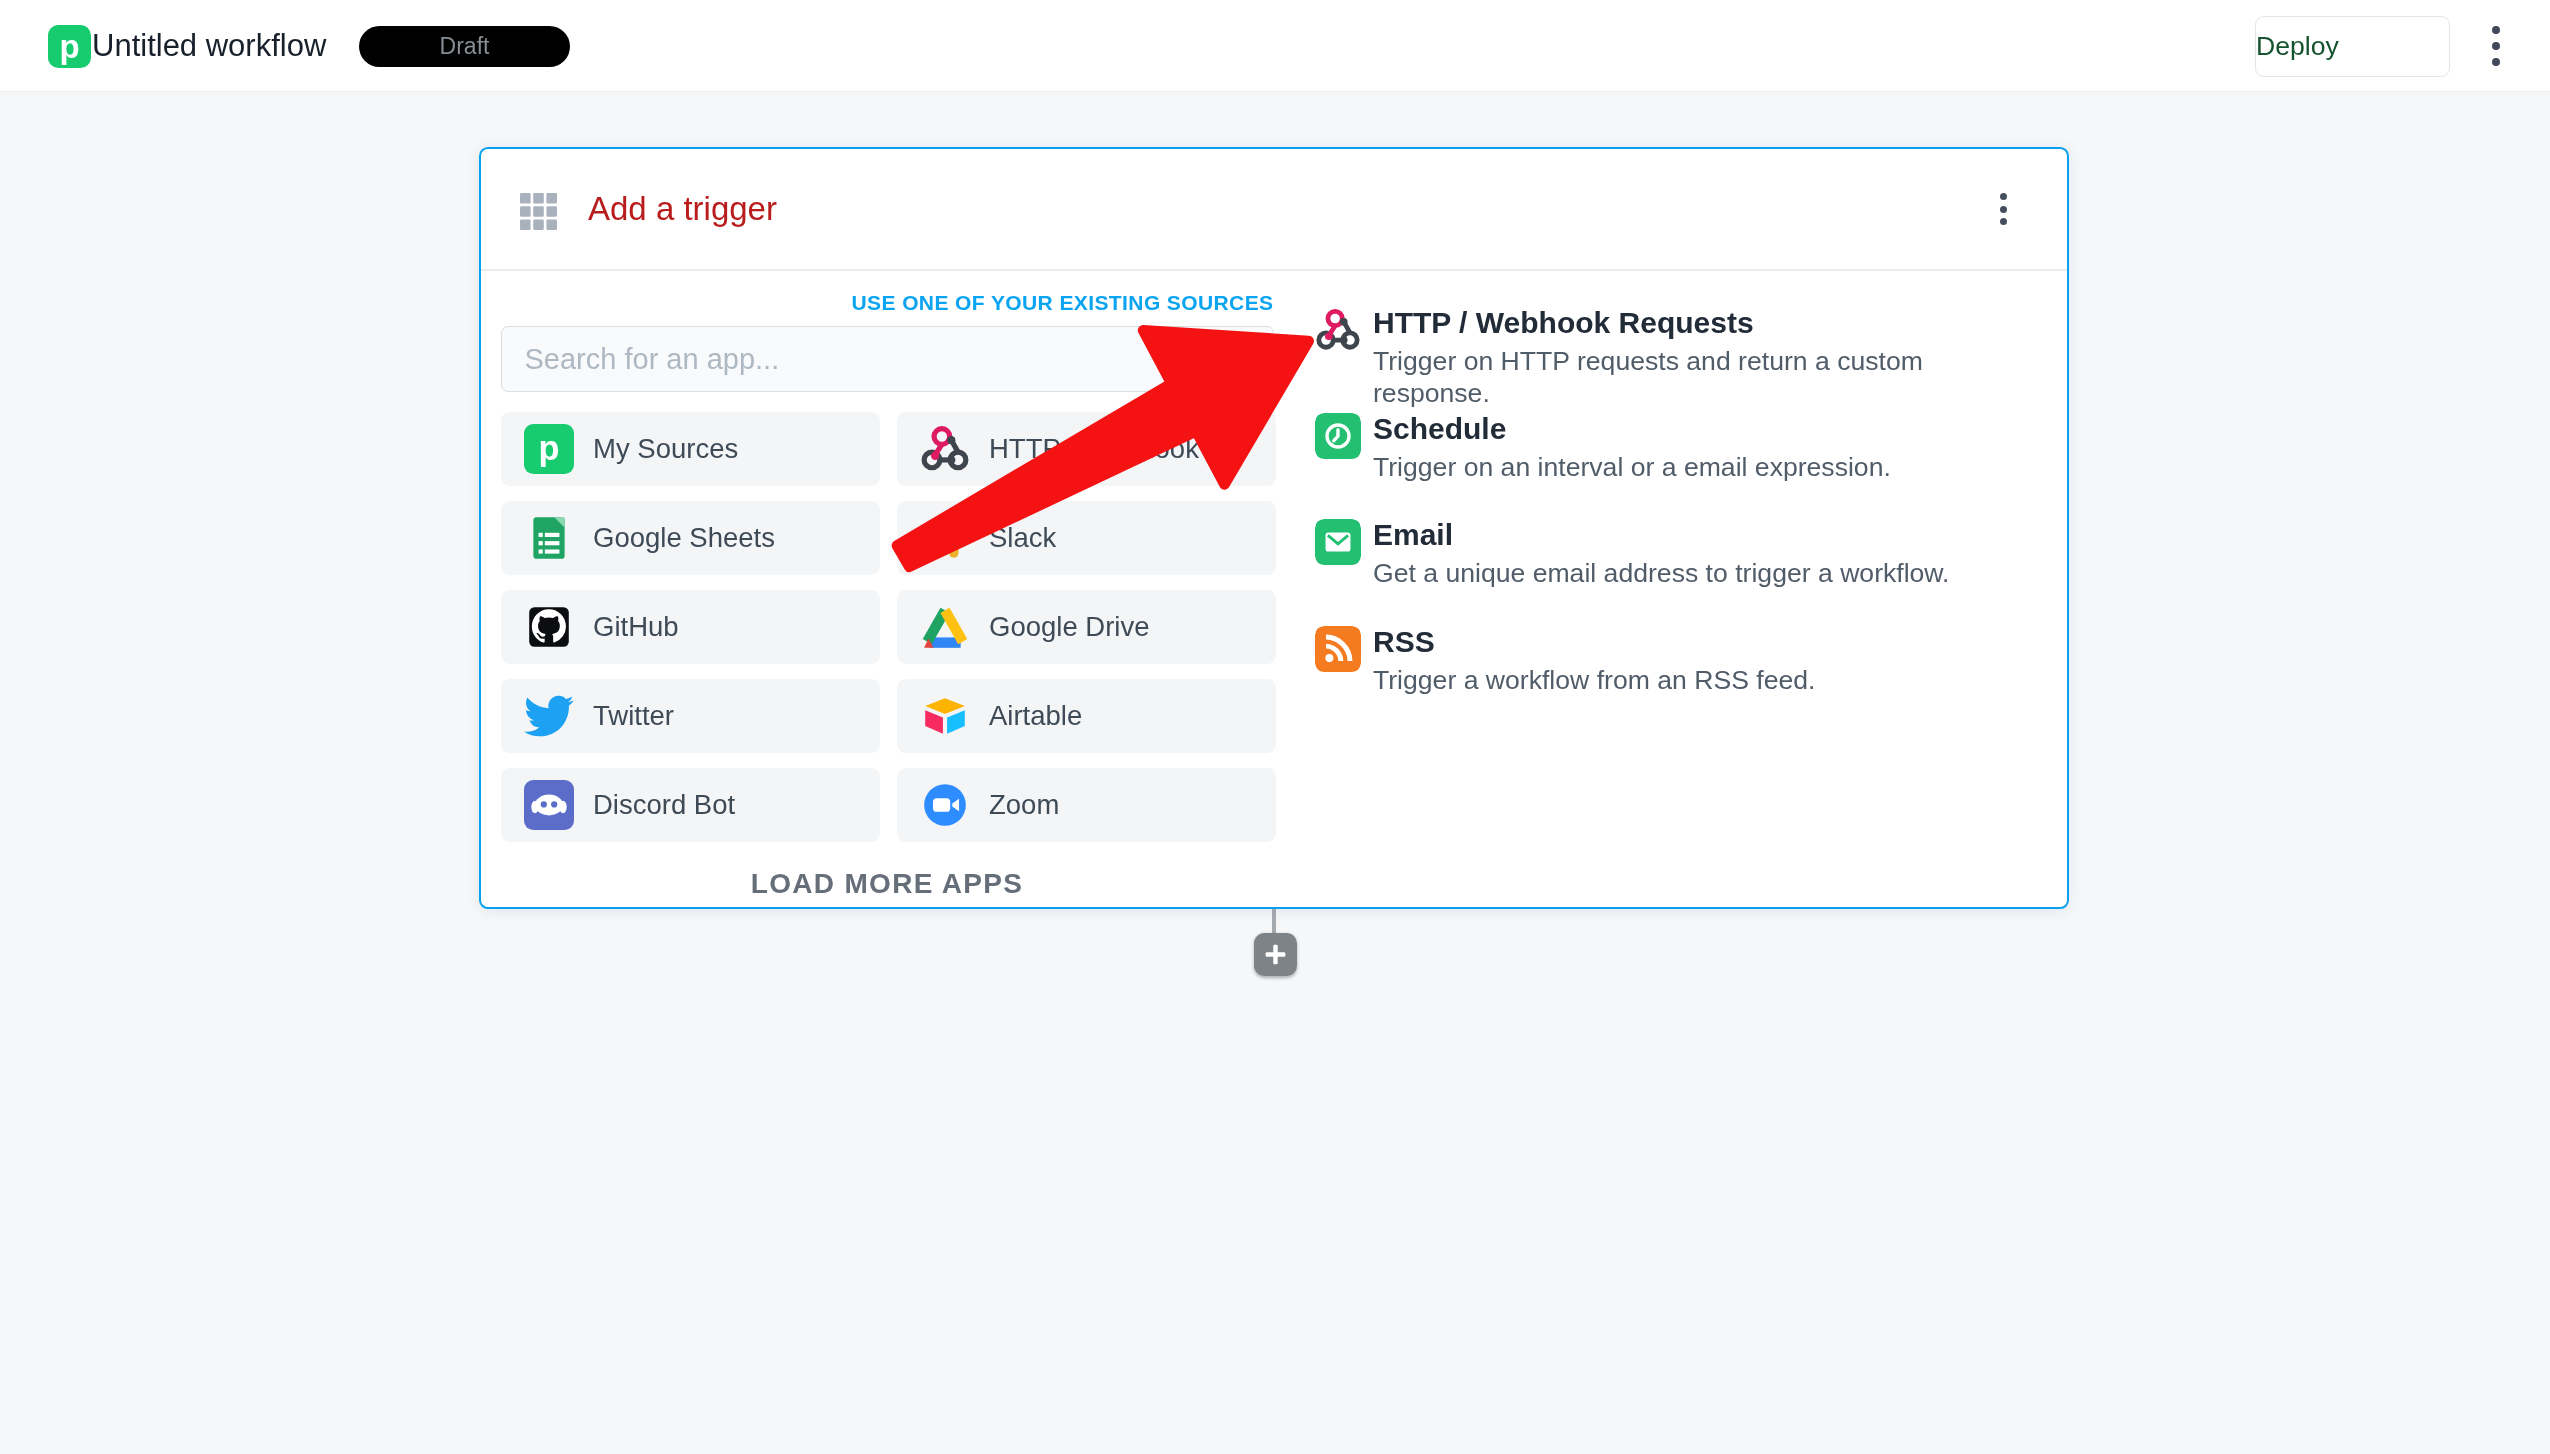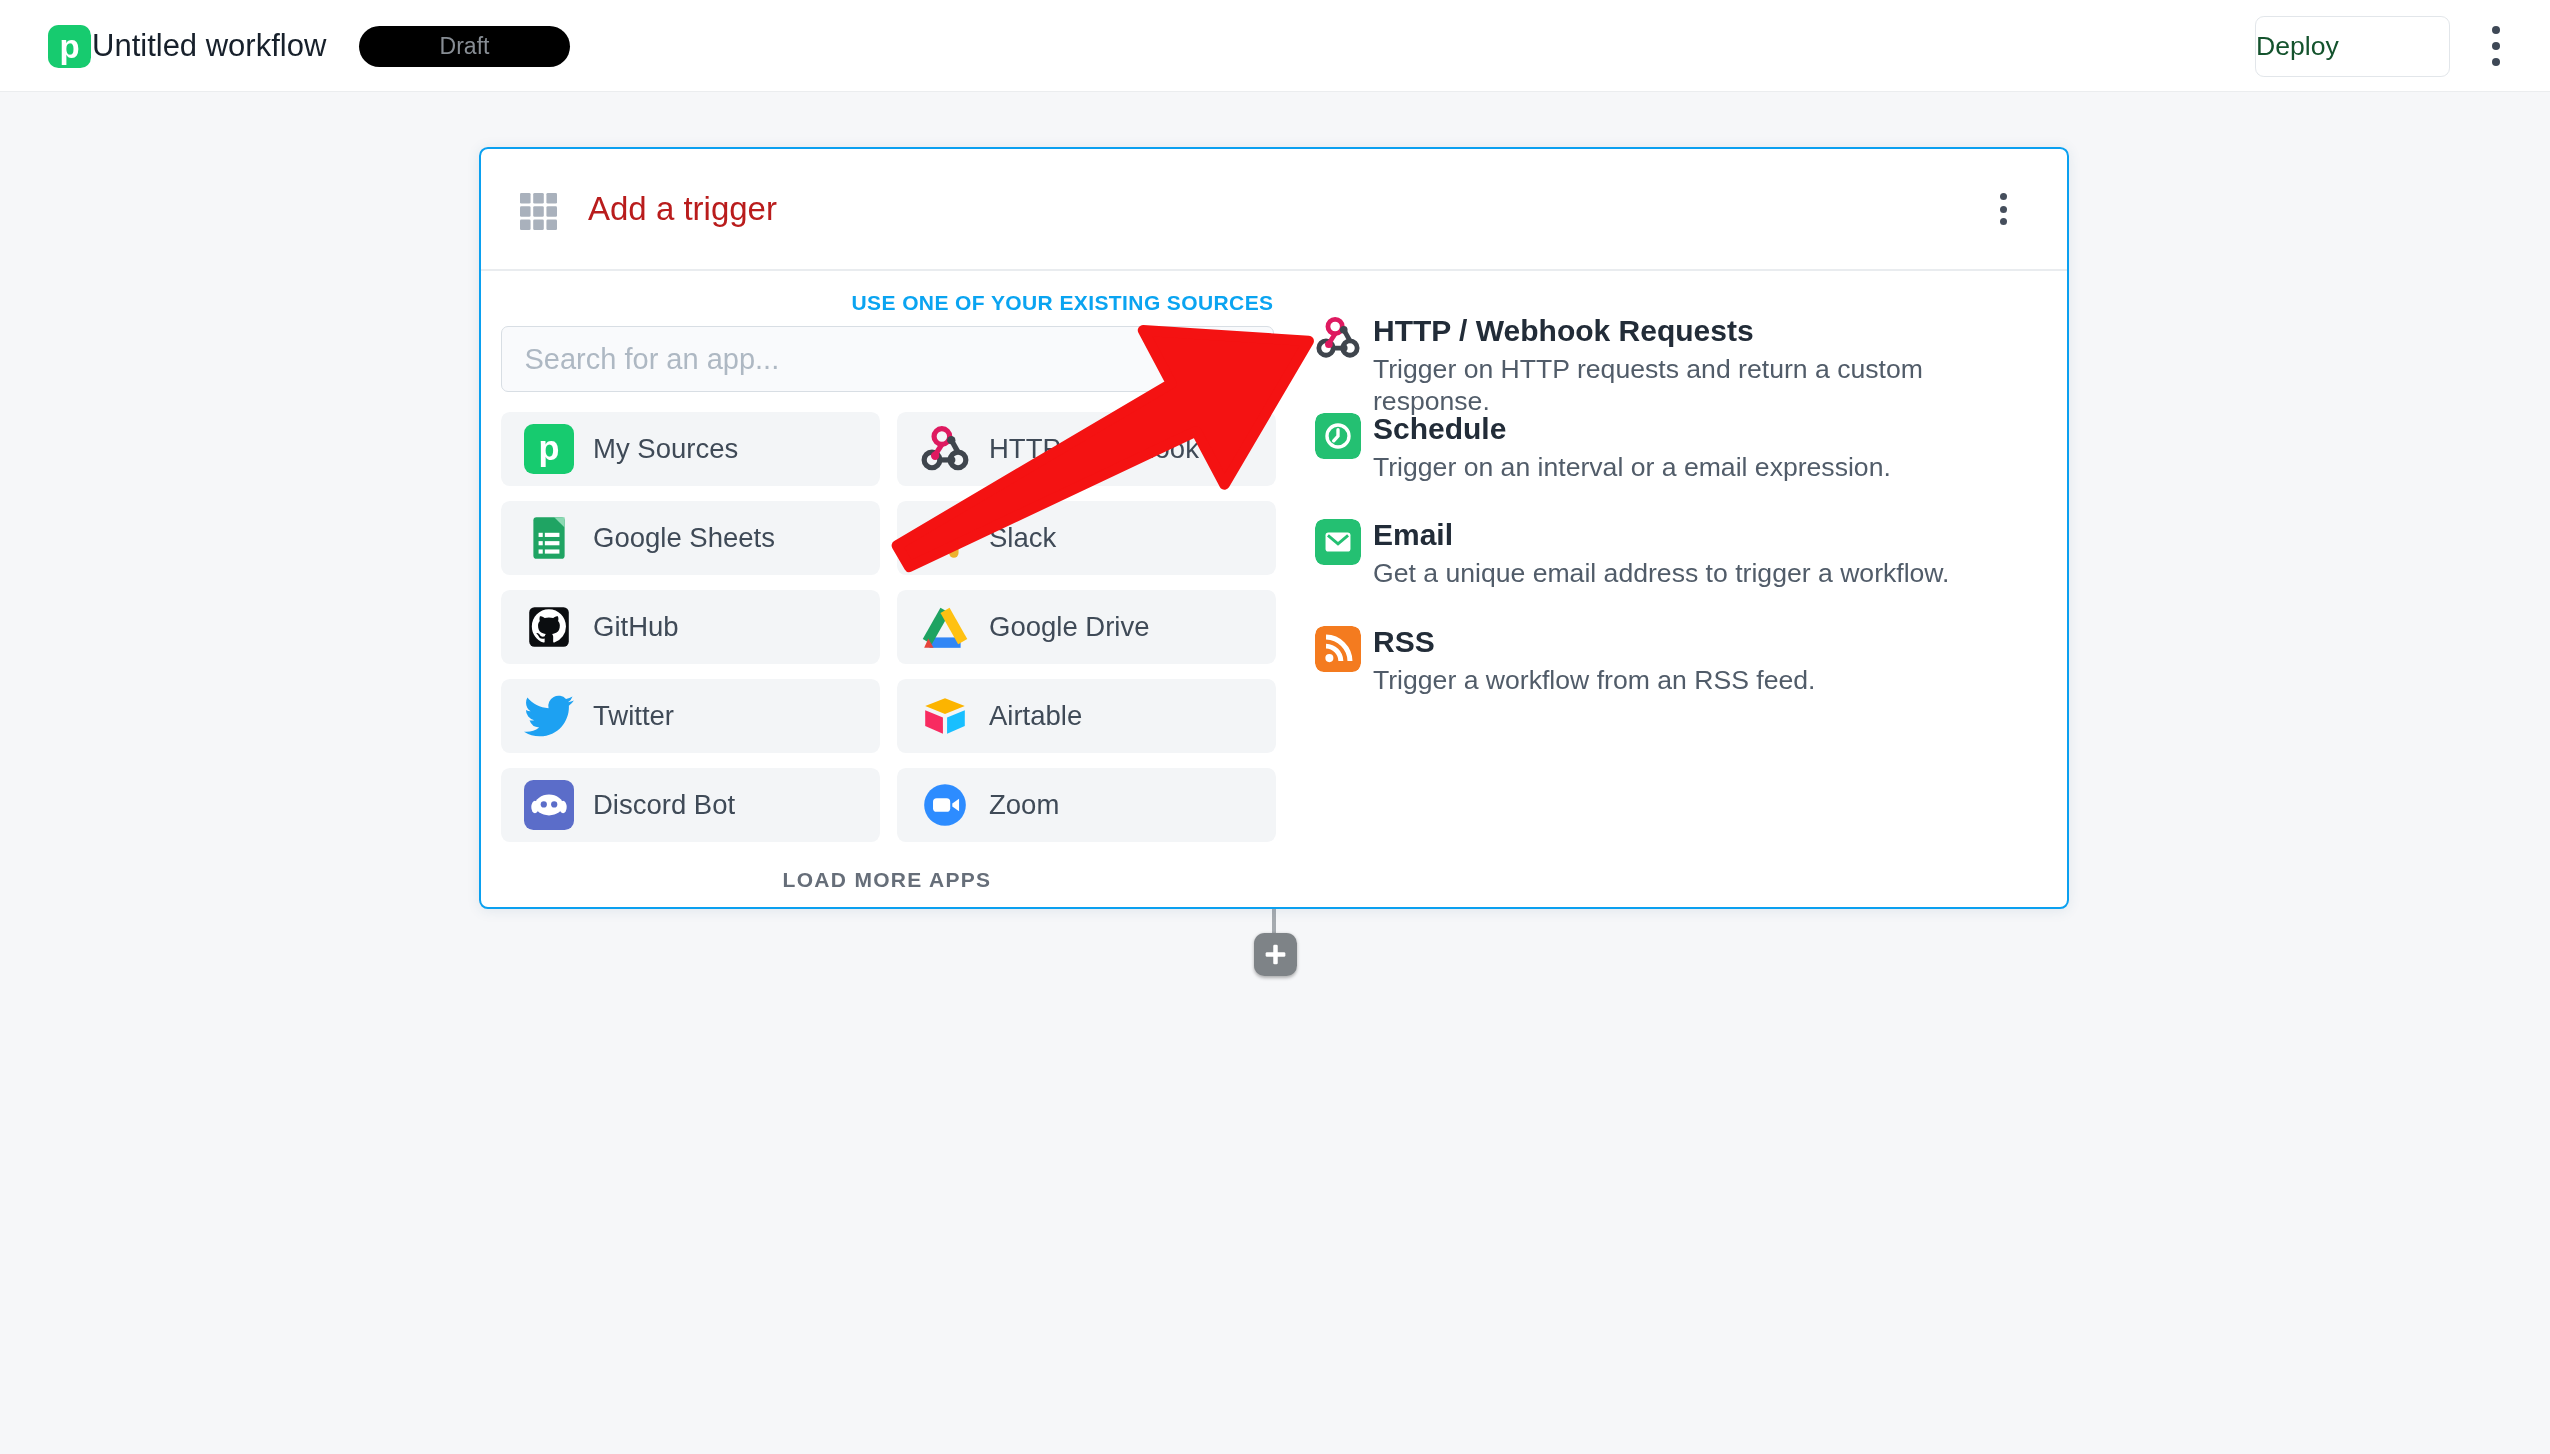--- a/index.html
+++ b/index.html
@@ -44,21 +44,21 @@
   .search::placeholder{color:#aeb8c3;opacity:1;}
 
   .app-grid{position:absolute;left:19.5px;top:263px;display:grid;
             grid-template-columns:379px 379px;column-gap:17px;row-gap:15px;}
   .tile{width:379px;height:74px;background:#f3f5f7;border-radius:8.9px;display:flex;
         align-items:center;padding-left:23px;box-sizing:border-box;cursor:pointer;}
   .tile .ic{width:50px;height:50px;flex:0 0 50px;}
   .tile .lbl{margin-left:19.5px;font-size:27.5px;color:#3f4a57;white-space:nowrap;}
 
   .load-more{position:absolute;left:19.5px;top:719px;width:773px;text-align:center;
-             font-size:21px;font-weight:700;letter-spacing:1.3px;color:#666e79;cursor:pointer;}
+             font-size:28px;font-weight:700;letter-spacing:1.3px;color:#666e79;cursor:pointer;}
 
   
   .t-entry{position:absolute;left:834px;width:717px;cursor:pointer;}
   .t-icon{position:absolute;left:0;top:1.8px;width:46px;height:46px;border-radius:8.9px;}
   .t-title{margin-left:58px;font-size:30px;font-weight:700;color:#222c38;line-height:35px;}
   .t-desc{margin-left:58px;font-size:26.6px;color:#515c69;line-height:32px;margin-top:5.3px;}
 
   
   .connector{position:absolute;left:1272px;top:909px;width:3.5px;height:26.6px;background:#a6abb0;}
   .plus-btn{position:absolute;left:1254px;top:933px;width:43px;height:43px;border-radius:10.6px;
@@ -217,21 +217,21 @@
           <rect x="12.5" y="17.5" width="16.5" height="13" rx="3.5" fill="#fff"></rect>
           <polygon points="31,22.5 37.5,18 37.5,30 31,25.5" fill="#fff"></polygon>
         </svg>
         <span class="lbl">Zoom</span>
       </div>
 
     </div>
 
     <div class="load-more">LOAD MORE APPS</div>
 
-    <div class="t-entry" style="top:164px;">
+    <div class="t-entry" style="top:156px;">
       <svg class="t-icon" viewBox="0 0 48 48">
         <g fill="none" stroke-width="5">
           <circle cx="21" cy="12" r="7.5" stroke="#de1a60"></circle>
           <circle cx="11.5" cy="34.5" r="7.5" stroke="#3f454d"></circle>
           <circle cx="36.5" cy="34.5" r="7.5" stroke="#3f454d"></circle>
           <path d="M21 19.5 L15 29" stroke="#de1a60"></path>
           <path d="M19 34.5 L29 34.5" stroke="#3f454d"></path>
           <path d="M36.5 27 L31 17" stroke="#3f454d"></path>
         </g>
         <circle cx="14.5" cy="30.5" r="4" fill="#de1a60"></circle>

